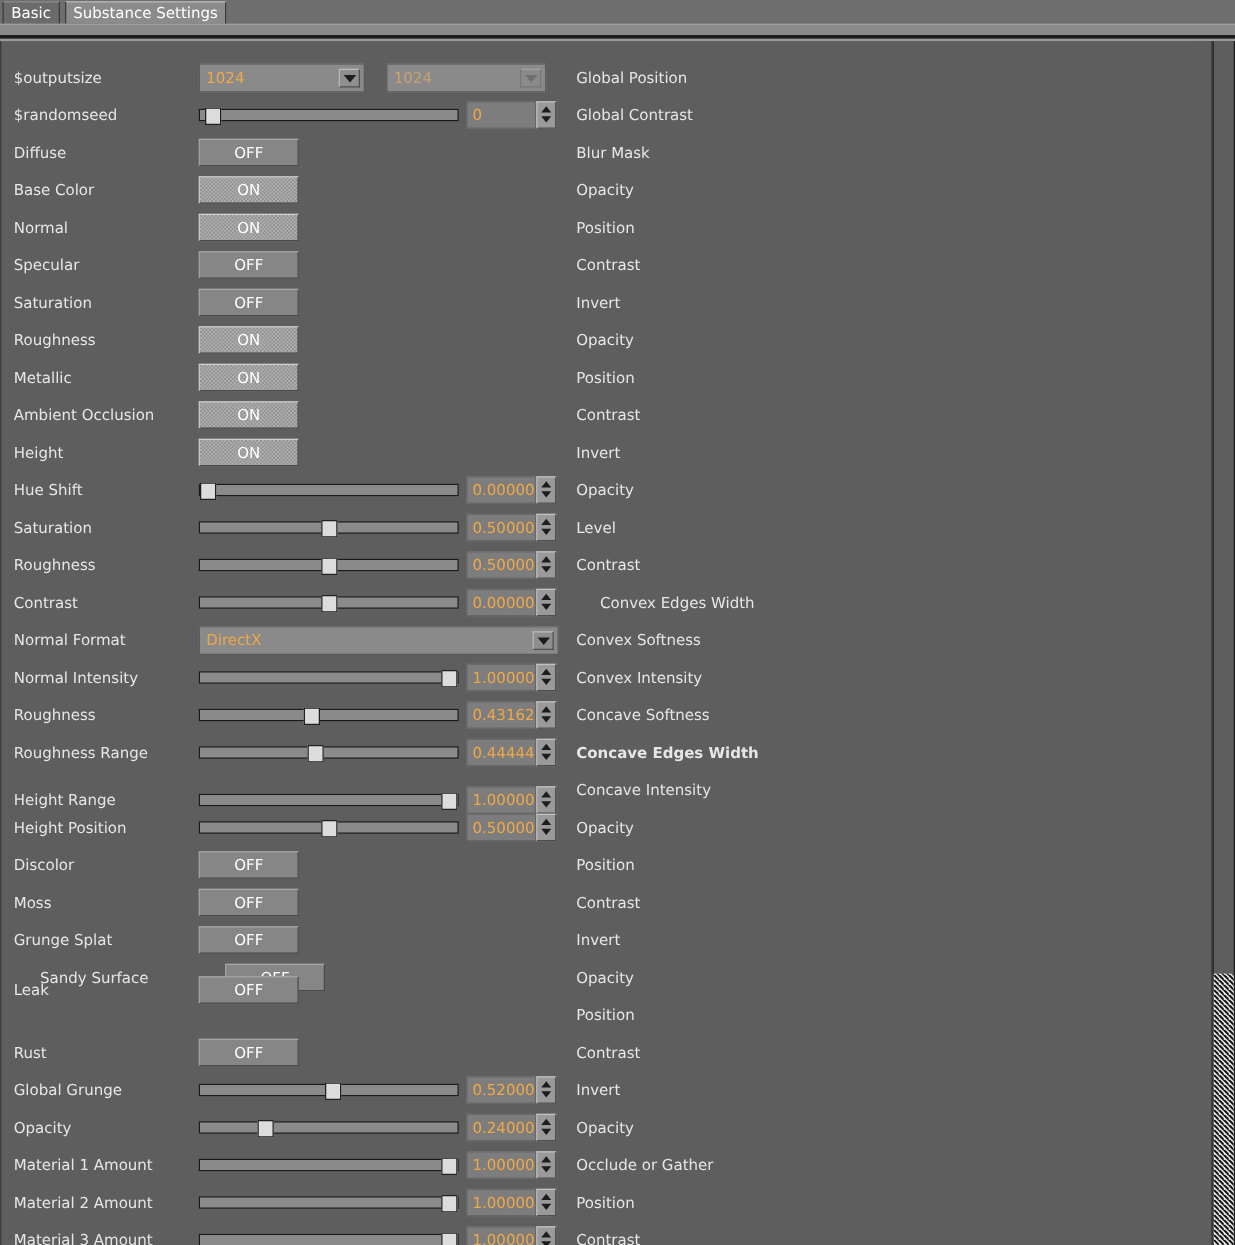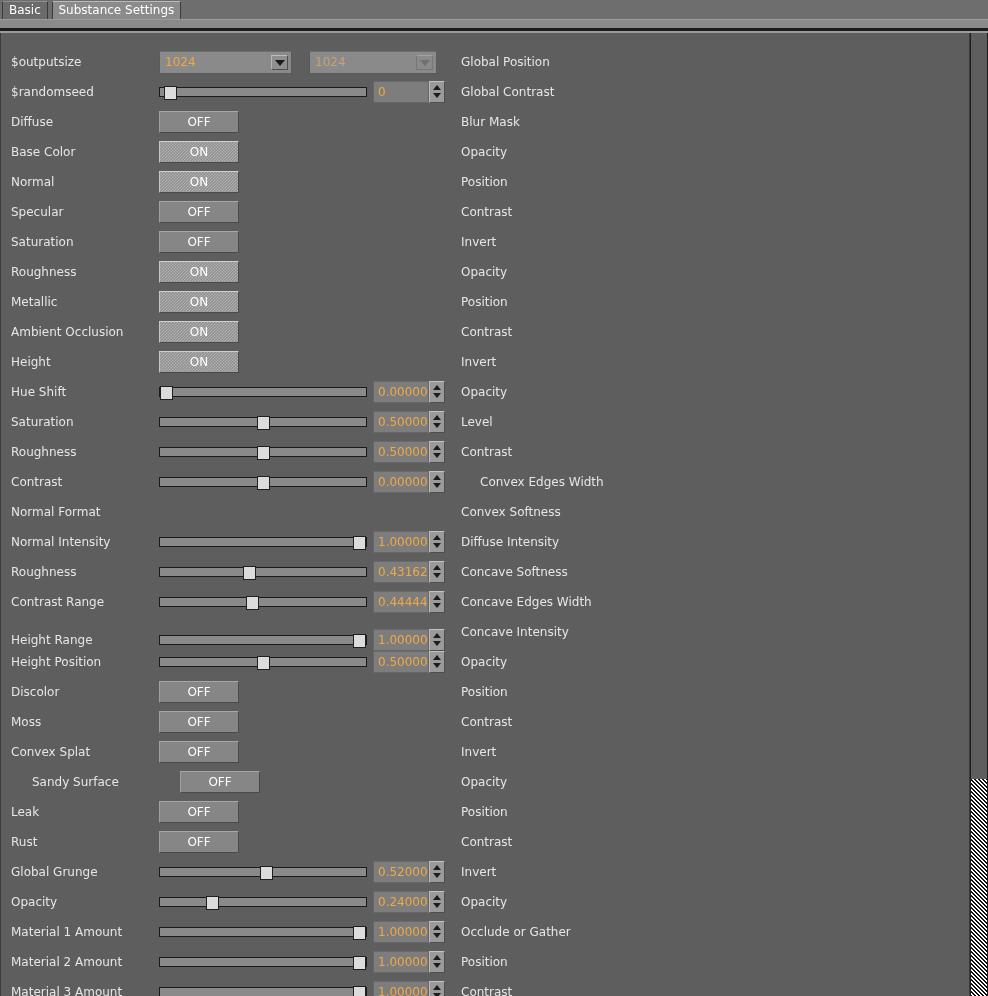--- a/index.html
+++ b/index.html
@@ -210,20 +210,23 @@
             <div class="sthumb" style="left: 97px;"></div>
           </div>
           <div class="numfield" style="left: 372px; width: 56px;">0.00000</div>
           <div class="spin" style="left: 428px;">
             <i class="up"></i>
             <i class="dn"></i>
           </div>
         </div>
         <div class="row" style="top: 464px;">
           <div class="lbl">Normal Format</div>
+          <div class="ddl" style="left: 158px; width: 288px;"><span>DirectX</span><div class="ddbtn">
+              <i></i>
+            </div></div>
         </div>
         <div class="row" style="top: 494px;">
           <div class="lbl">Normal Intensity</div>
           <div class="slider" style="left: 158px; width: 208px;">
             <div class="sthumb" style="left: 193px;"></div>
           </div>
           <div class="numfield" style="left: 372px; width: 56px;">1.00000</div>
           <div class="spin" style="left: 428px;">
             <i class="up"></i>
             <i class="dn"></i>
@@ -234,21 +237,21 @@
           <div class="slider" style="left: 158px; width: 208px;">
             <div class="sthumb" style="left: 83px;"></div>
           </div>
           <div class="numfield" style="left: 372px; width: 56px;">0.43162</div>
           <div class="spin" style="left: 428px;">
             <i class="up"></i>
             <i class="dn"></i>
           </div>
         </div>
         <div class="row" style="top: 554px;">
-          <div class="lbl">Contrast Range</div>
+          <div class="lbl">Roughness Range</div>
           <div class="slider" style="left: 158px; width: 208px;">
             <div class="sthumb" style="left: 86px;"></div>
           </div>
           <div class="numfield" style="left: 372px; width: 56px;">0.44444</div>
           <div class="spin" style="left: 428px;">
             <i class="up"></i>
             <i class="dn"></i>
           </div>
         </div>
         <div class="row" style="top: 592px;">
@@ -275,28 +278,28 @@
         </div>
         <div class="row" style="top: 644px;">
           <div class="lbl">Discolor</div>
           <div class="tbtn off" style="left: 158px; width: 80px;">OFF</div>
         </div>
         <div class="row" style="top: 674px;">
           <div class="lbl">Moss</div>
           <div class="tbtn off" style="left: 158px; width: 80px;">OFF</div>
         </div>
         <div class="row" style="top: 704px;">
-          <div class="lbl">Convex Splat</div>
+          <div class="lbl">Grunge Splat</div>
           <div class="tbtn off" style="left: 158px; width: 80px;">OFF</div>
         </div>
         <div class="row" style="top: 734px; margin-left: 21px;">
           <div class="lbl">Sandy Surface</div>
           <div class="tbtn off" style="left: 158px; width: 80px;">OFF</div>
         </div>
-        <div class="row" style="top: 764px;">
+        <div class="row" style="top: 744px;">
           <div class="lbl">Leak</div>
           <div class="tbtn off" style="left: 158px; width: 80px;">OFF</div>
         </div>
         <div class="row" style="top: 794px;">
           <div class="lbl">Rust</div>
           <div class="tbtn off" style="left: 158px; width: 80px;">OFF</div>
         </div>
         <div class="row" style="top: 824px;">
           <div class="lbl">Global Grunge</div>
           <div class="slider" style="left: 158px; width: 208px;">
@@ -396,26 +399,26 @@
         <div class="row" style="top: 404px;">
           <div class="lbl">Contrast</div>
         </div>
         <div class="row" style="top: 434px; margin-left: 19px;">
           <div class="lbl">Convex Edges Width</div>
         </div>
         <div class="row" style="top: 464px;">
           <div class="lbl">Convex Softness</div>
         </div>
         <div class="row" style="top: 494px;">
-          <div class="lbl">Diffuse Intensity</div>
+          <div class="lbl">Convex Intensity</div>
         </div>
         <div class="row" style="top: 524px;">
           <div class="lbl">Concave Softness</div>
         </div>
-        <div class="row" style="top: 554px;">
+        <div class="row" style="top: 554px; font-weight: bold;">
           <div class="lbl">Concave Edges Width</div>
         </div>
         <div class="row" style="top: 584px;">
           <div class="lbl">Concave Intensity</div>
         </div>
         <div class="row" style="top: 614px;">
           <div class="lbl">Opacity</div>
         </div>
         <div class="row" style="top: 644px;">
           <div class="lbl">Position</div>

